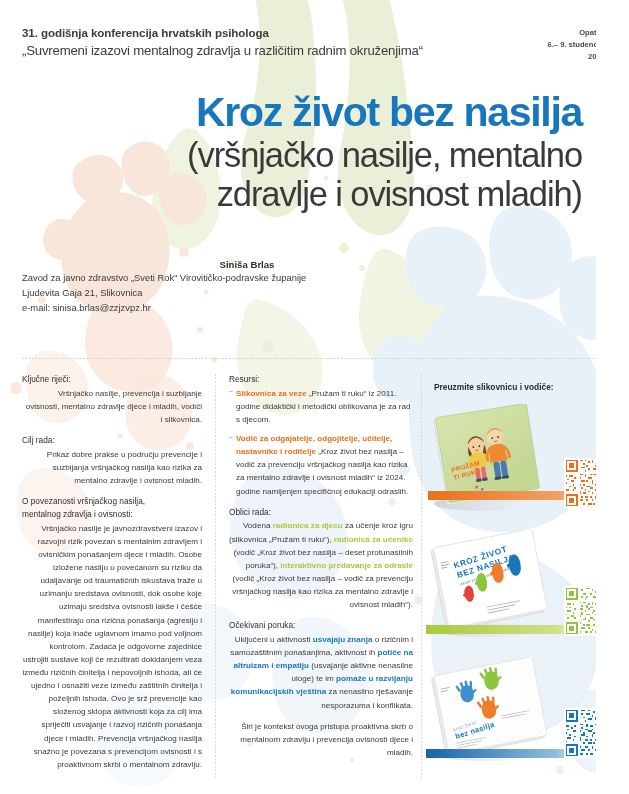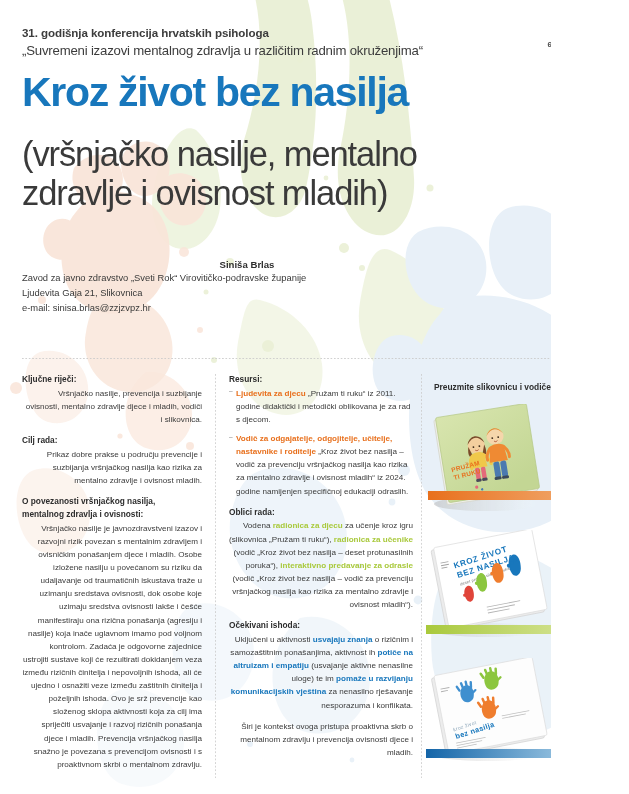--- a/index.html
+++ b/index.html
@@ -4,37 +4,37 @@
 <style>
   html,body{margin:0;padding:0;}
   body{
     width:629px;height:794px;
     background:#ffffff;
     font-family:"Liberation Sans","DejaVu Sans",sans-serif;
     color:#2b2b2b;
     overflow:hidden;
     position:relative;
   }
-  .poster{position:relative;width:551px;height:794px;overflow:hidden;background:#fff;}
+  .poster{position:relative;width:551px;height:794px;overflow:hidden;background:#fff;padding-left:45px;}
 
   
   .bg{position:absolute;inset:0;z-index:0;pointer-events:none;}
   .bg svg{position:absolute;inset:0;width:629px;height:794px;}
 
   
   .header{position:absolute;left:22px;top:26px;width:585px;z-index:3;}
   .conf-line1{font-size:11.6px;font-weight:bold;color:#3c3c3c;letter-spacing:-0.1px;}
   .conf-line2{font-size:13.2px;font-weight:normal;color:#3c3c3c;margin-top:4px;letter-spacing:-0.2px;}
   .conf-place{position:absolute;right:0;top:1px;text-align:right;font-size:7.6px;
     font-weight:bold;color:#4a4a4a;line-height:1.55;white-space:pre-line;}
 
   
-  .title-wrap{position:absolute;left:22px;top:72px;width:560px;z-index:3;}
+  .title-wrap{position:absolute;left:22px;top:92px;width:560px;z-index:3;text-align:right;}
   .t-main{font-size:41px;font-weight:bold;color:#1877bc;line-height:1.0;letter-spacing:-1.3px;}
-  .t-sub{font-size:34.5px;font-weight:normal;color:#3a3a3a;line-height:1.14;letter-spacing:-1.1px;margin-top:22px;}
+  .t-sub{font-size:34.5px;font-weight:normal;color:#3a3a3a;line-height:1.14;letter-spacing:-1.1px;margin-top:3px;}
 
   
   .author{position:absolute;left:22px;top:259px;width:450px;z-index:3;}
   .au-name{font-size:9.6px;font-weight:bold;color:#2f2f2f;text-align:center;}
   .au-line{font-size:9.4px;color:#3a3a3a;line-height:1.62;}
 
   
   .hrule{position:absolute;left:22px;top:358px;width:585px;height:1px;z-index:3;
     background-image:linear-gradient(to right,#c9c9c9 0 1.6px,transparent 1.6px 3.4px);
     background-size:3.4px 1px;background-repeat:repeat-x;opacity:.85;}
@@ -45,21 +45,21 @@
   .col-a{left:22px;width:180px;}
   .col-b{left:229px;width:184px;}
   .col-c{left:434px;width:182px;}
 
   .vdiv{position:absolute;top:374px;width:1px;height:404px;z-index:3;
     background-image:linear-gradient(to bottom,#c9c9c9 0 1.6px,transparent 1.6px 3.6px);
     background-size:1px 3.6px;background-repeat:repeat-y;opacity:.8;}
   .vdiv-1{left:215px;}
   .vdiv-2{left:421px;}
 
-  h3.sec{font-size:8.3px;font-weight:bold;color:#2d2d2d;margin:0 0 1px 0;line-height:1.42;}
+  h3.sec{font-size:8.3px;font-weight:normal;color:#2d2d2d;margin:0 0 1px 0;line-height:1.42;}
   p.body{font-size:8.1px;color:#3a3a3a;margin:0 0 9px 0;line-height:1.62;text-align:right;}
   p.body.tight{margin-bottom:8px;}
   .res-list{list-style:none;margin:0;padding:0;}
   .res-list li{position:relative;padding-left:7px;font-size:8.1px;color:#3a3a3a;
     line-height:1.62;margin-bottom:6px;}
   .res-list li:before{content:"–";position:absolute;left:0;top:-0.5px;color:#8a8a8a;font-size:6.5px;}
   .o{color:#e8701d;font-weight:bold;}
   .g{color:#a9c93c;font-weight:bold;}
   .b{color:#1877bc;font-weight:bold;}
 
@@ -210,31 +210,31 @@
 
       <h3 class="sec">O povezanosti vršnjačkog nasilja,</h3>
       <h3 class="sec">mentalnog zdravlja i ovisnosti:</h3>
       <p class="body">Vršnjačko nasilje je javnozdravstveni izazov i razvojni rizik povezan s mentalnim zdravljem i ovisničkim ponašanjem djece i mladih. Osobe izložene nasilju u povećanom su riziku da udaljavanje od traumatičnih iskustava traže u uzimanju sredstava ovisnosti, dok osobe koje uzimaju sredstva ovisnosti lakše i češće manifestiraju ona rizična ponašanja (agresiju i nasilje) koja inače uglavnom imamo pod voljnom kontrolom. Zadaća je odgovorne zajednice ustrojiti sustave koji će rezultirati dokidanjem veza između rizičnih činitelja i nepovoljnih ishoda, ali će ujedno i osnažiti veze između zaštitnih činitelja i poželjnih ishoda. Ovo je srž prevencije kao složenog sklopa aktivnosti koja za cilj ima spriječiti usvajanje i razvoj rizičnih ponašanja djece i mladih. Prevencija vršnjačkog nasilja snažno je povezana s prevencijom ovisnosti i s proaktivnom skrbi o mentalnom zdravlju.</p>
     </div>
 
     <div class="col col-b">
       <h3 class="sec">Resursi:</h3>
       <ul class="res-list">
         <li>
-          <span class="o">Ljudevita za djecu</span><span> „Pružam ti ruku“ iz 2011. godine didaktički i metodički oblikovana je za rad s djecom.</span>
+          <span class="o">Slikovnica za veze</span><span> „Pružam ti ruku“ iz 2011. godine didaktički i metodički oblikovana je za rad s djecom.</span>
         </li>
         <li>
           <span class="o">Vodič za odgajatelje, odgojitelje, učitelje, nastavnike i roditelje</span><span> „Kroz život bez nasilja – vodič za prevenciju vršnjačkog nasilja kao rizika za mentalno zdravlje i ovisnost mladih“ iz 2024. godine namijenjen specifičnoj edukaciji odraslih.</span>
         </li>
       </ul>
 
       <h3 class="sec" style="margin-top:9px">Oblici rada:</h3>
       <p class="body"><span>Vodena </span><span class="g">radionica za djecu</span><span> za učenje kroz igru (slikovnica „Pružam ti ruku“), </span><span class="g">radionica za učenike</span><span> (vodič „Kroz život bez nasilja – deset protunasilnih poruka“), </span><span class="g">interaktivno predavanje za odrasle</span><span> (vodič „Kroz život bez nasilja – vodič za prevenciju vršnjačkog nasilja kao rizika za mentalno zdravlje i ovisnost mladih“).</span></p>
 
-      <h3 class="sec" style="margin-top:9px">Očekivani ishoda:</h3>
+      <h3 class="sec" style="margin-top:9px">Očekivani poruka:</h3>
       <p class="body tight"><span>Uključeni u aktivnosti </span><span class="b">usvajaju znanja</span><span> o rizičnim i samozaštitnim ponašanjima, aktivnost ih </span><span class="b">potiče na altruizam i empatiju</span><span> (usvajanje aktivne nenasilne uloge) te im </span><span class="b">pomaže u razvijanju komunikacijskih vještina</span><span> za nenasilno rješavanje nesporazuma i konflikata.</span></p>
       <p class="body">Širi je kontekst ovoga pristupa proaktivna skrb o mentalnom zdravlju i prevencija ovisnosti djece i mladih.</p>
     </div>
 
     <div class="col col-c">
       <div class="dl-title">Preuzmite slikovnicu i vodiče:</div>
 
       <div class="bookrow">
         <div class="bk" style="left:-6px;top:4px;">
           <svg width="120" height="112" viewBox="0 0 120 112" xmlns="http://www.w3.org/2000/svg">

